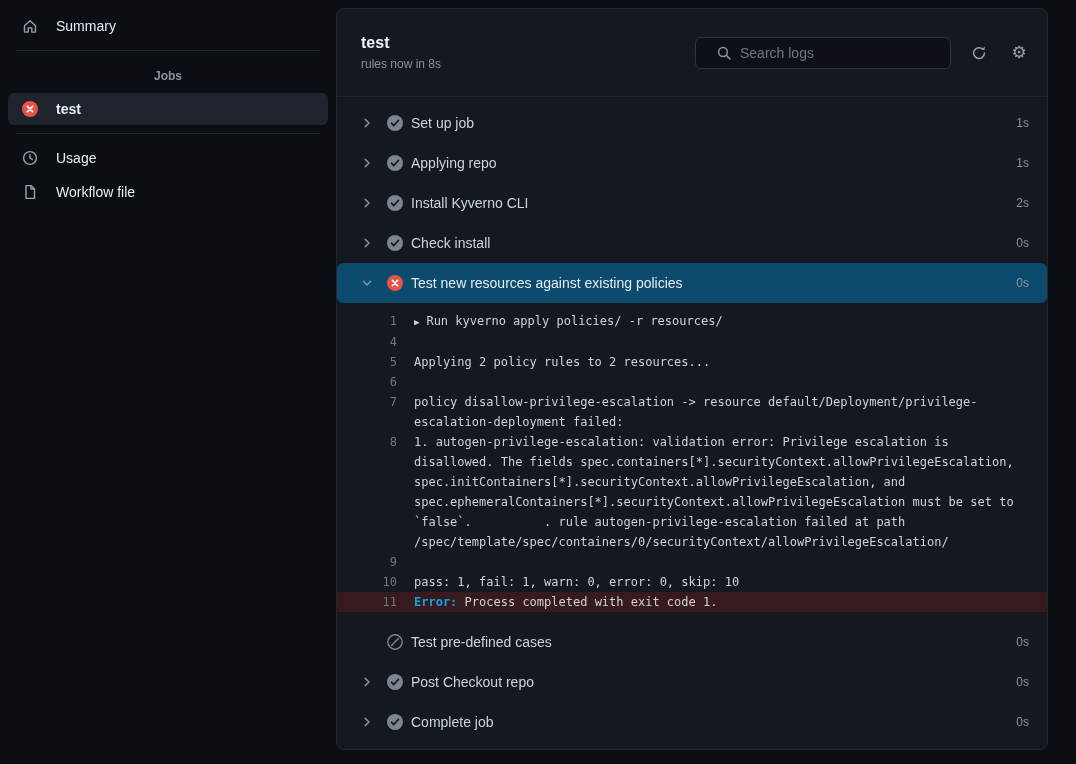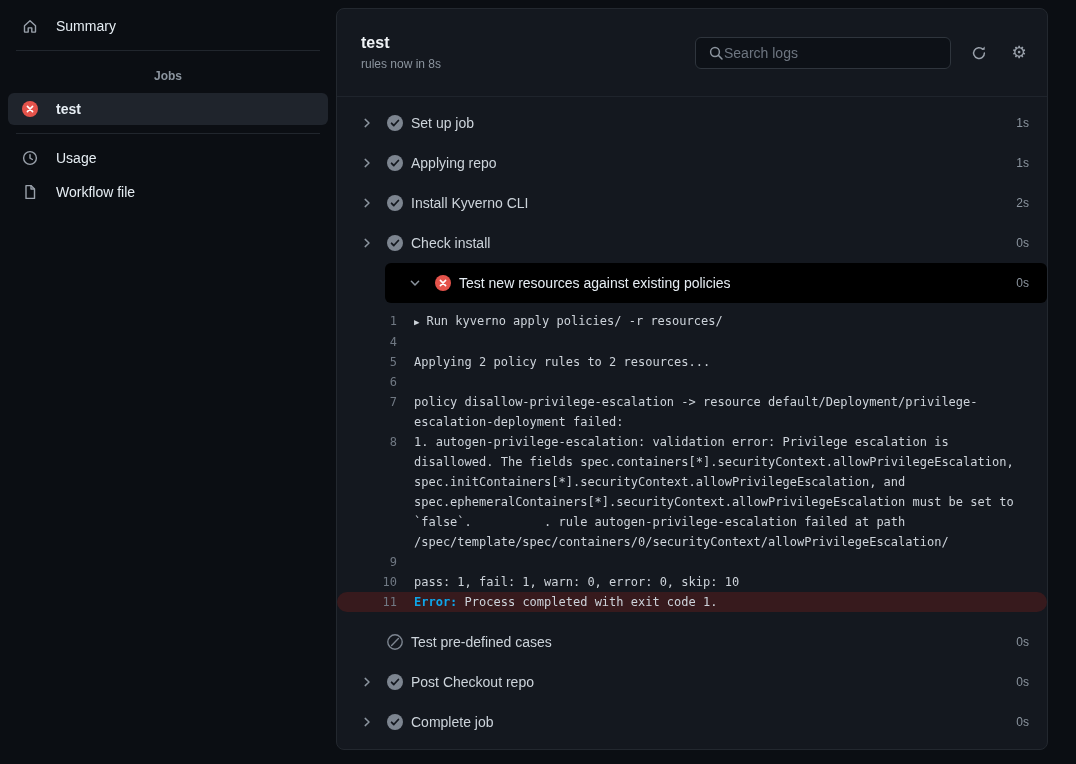--- a/index.html
+++ b/index.html
@@ -29,61 +29,61 @@
     height:100%; overflow:hidden; display:flex; flex-direction:column;
   }
   .card-header {
     height:88px; flex:none; display:flex; align-items:center;
     padding:0 16px 0 24px; border-bottom:1px solid #1f242c;
   }
   .title-wrap { display:flex; flex-direction:column; gap:5px; }
   .title { font-size:16px; font-weight:bold; color:#f0f3f6; }
   .subtitle { font-size:12px; color:#8b949e; }
   .search {
-    margin-left:auto; display:flex; align-items:center; gap:0;
+    margin-left:auto; display:flex; align-items:center; gap:8px;
     background:#0d1117; border:1px solid #2f353d; border-radius:6px;
-    height:32px; width:256px; padding:0 12px;
+    height:32px; width:256px; padding:0 20px;
   }
   .search input {
     background:transparent; border:0; outline:0; width:100%;
     color:#c9d1d9; font-size:14px; font-family:inherit;
   }
   .search input::placeholder { color:#6e7681; }
   .hicon {
     margin-left:16px; width:24px; height:24px; color:#9aa1ab;
     display:flex; align-items:center; justify-content:center; cursor:pointer;
     font-size:17px;
   }
 
   
   .steps { padding-top:6px; }
   .step {
     display:flex; align-items:center; height:40px;
     padding:0 18px 0 24px; cursor:pointer;
   }
-  .step.active { background:#000000; border-radius:6px;margin-left:48px; }
+  .step.active { background:#0c4a6e; border-radius:6px; }
   .chev { width:12px; height:12px; flex:none; margin-right:14px; display:flex; }
   .chev.down svg { transform:rotate(90deg); }
   .chev.ghost { visibility:hidden; }
   .sicon { width:16px; height:16px; flex:none; margin-right:8px; display:flex; }
   .slabel { font-size:14px; color:#cdd4db; }
   .step.active .slabel { color:#e6edf3; }
   .sdur { margin-left:auto; font-size:12px; color:#8b949e; }
 
   
   .logs {
     padding:8px 0 10px;
     font-family:"DejaVu Sans Mono", monospace;
     font-size:12px; line-height:20px;
   }
   .log-line { display:flex; padding-right:18px; }
   .log-num { flex:none; width:60px; text-align:right; color:#707883; cursor:pointer; }
   .log-text { flex:1; margin-left:17px; white-space:pre-wrap; word-break:break-word; color:#cdd3da; }
   .play { font-size:9px; margin-right:7px; color:#cdd3da; cursor:pointer; }
-  .log-line.error { background:#371a1d;border-radius:10px; }
+  .log-line.error { background:#371a1d; }
   .log-line.error .err { color:#0ea5e9; font-weight:bold; }
 </style>
 </head>
 <body>
 
 <svg width="0" height="0" style="position:absolute" aria-hidden="true">
   <defs>
     <symbol id="i-home" viewBox="0 0 16 16">
       <path d="M2.5 7.8 8 2.7l5.5 5.1v5.7a.6.6 0 0 1-.6.6H9.8V9.9H6.2v4.2H3.1a.6.6 0 0 1-.6-.6z" fill="none" stroke="#9aa1ab" stroke-width="1.4" stroke-linejoin="round"></path>
     </symbol>

